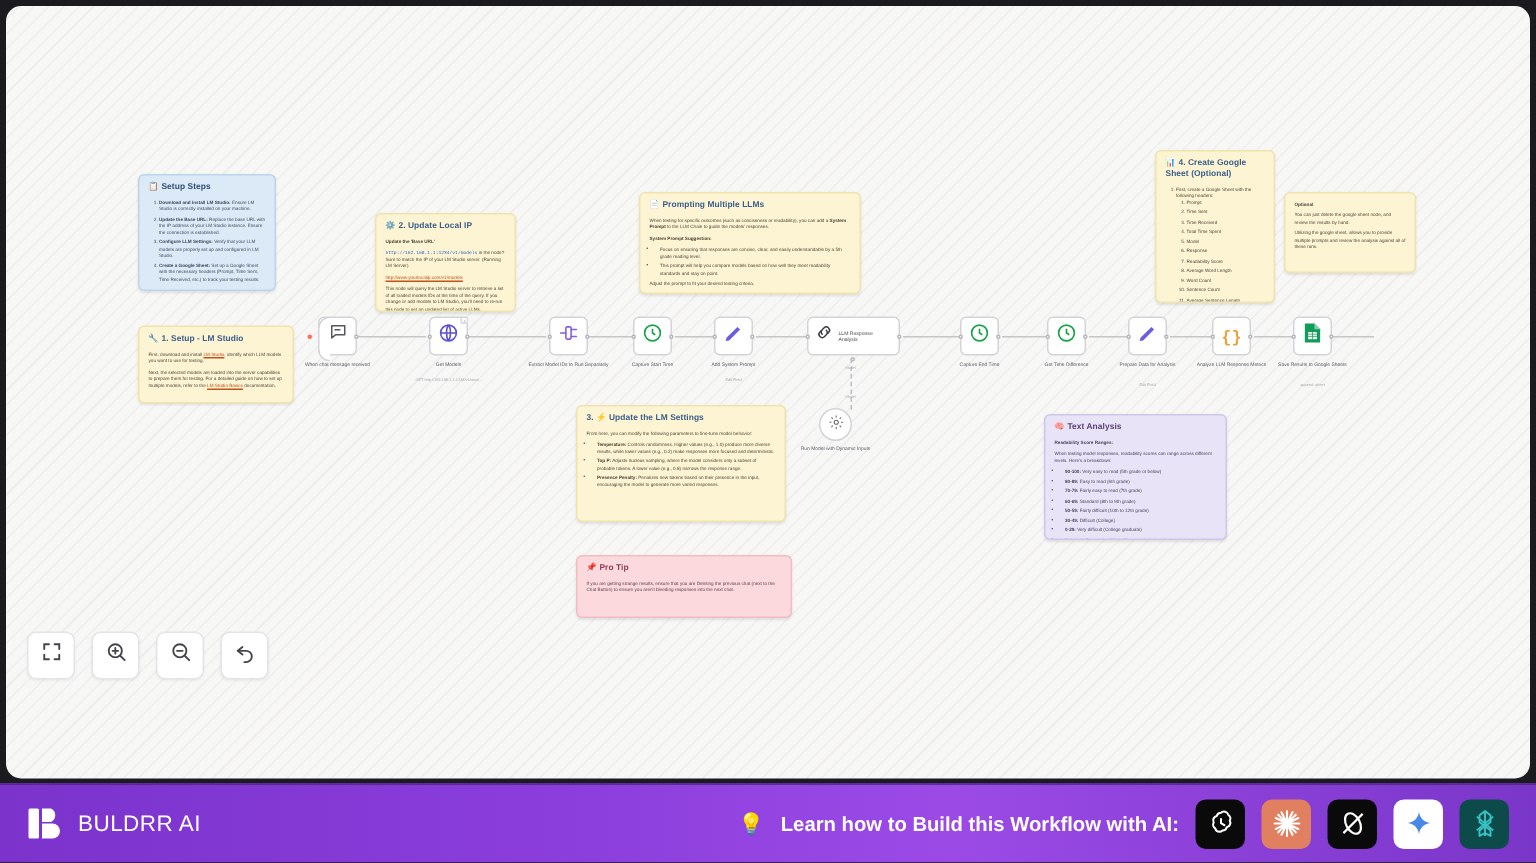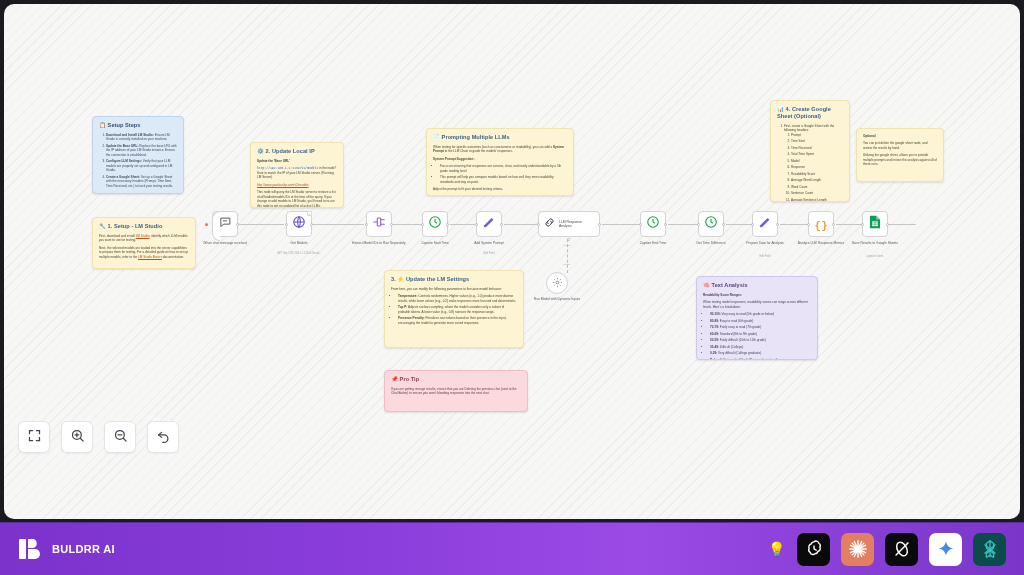--- a/index.html
+++ b/index.html
@@ -171,21 +171,21 @@
     display: flex;
     align-items: center;
     border-top: 1px solid #5e2aa0;
   }
   #brand { display:flex; align-items:center; gap:9px; margin-left: 17px; }
   #brandmark {
     width: 26px; height: 26px;
     position: relative;
   }
   #brandname {
-    color: #fff; font-size: 11px; font-weight: bold; letter-spacing: .3px;
+    color: #fff; font-size: 15px; font-weight: normal; letter-spacing: .3px;
   }
   #cta {
     margin-left: auto; margin-right: 18px;
     display: flex; align-items: center; gap: 11px;
   }
   #ctatext { color:#fff; font-size: 13.5px; font-weight: bold; }
   .bulb { font-size: 14px; }
   .aiicon {
     width: 33px; height: 33px;
     border-radius: 7px;
@@ -499,20 +499,21 @@
         <svg width="26" height="26" viewBox="0 0 26 26">
           <rect x="2" y="3" width="7" height="20" rx="1" fill="#fff"></rect>
           <path d="M11 3h6a5 5 0 010 9h-6z" fill="#fff"></path>
           <path d="M11 13h7a5 5 0 010 10h-7z" fill="#fff"></path>
         </svg>
       </span>
       <span id="brandname">BULDRR AI</span>
     </div>
     <div id="cta">
       <span class="bulb">💡</span>
+      <span id="ctatext">Learn how to Build this Workflow with AI:</span>
 
       <span class="aiicon" style="background:#0a0a0a;">
         <svg width="22" height="22" viewBox="0 0 24 24" fill="none" stroke="#fff" stroke-width="1.5" stroke-linejoin="round">
           <path d="M12 4.2a3.2 3.2 0 00-3.1 2.4 3.2 3.2 0 00-2.2 4.7 3.2 3.2 0 001.1 4.3 3.2 3.2 0 003.1 2.4 3.2 3.2 0 002.2-.9 3.2 3.2 0 003.1-2.4 3.2 3.2 0 002.2-4.7 3.2 3.2 0 00-1.1-4.3A3.2 3.2 0 0012 4.2z"></path>
           <path d="M12 8.2v3.6l3 1.8"></path>
         </svg>
       </span>
 
       <span class="aiicon" style="background:#e08060;">
         <svg width="22" height="22" viewBox="0 0 24 24" stroke="#fff" stroke-width="1.5" stroke-linecap="round">

